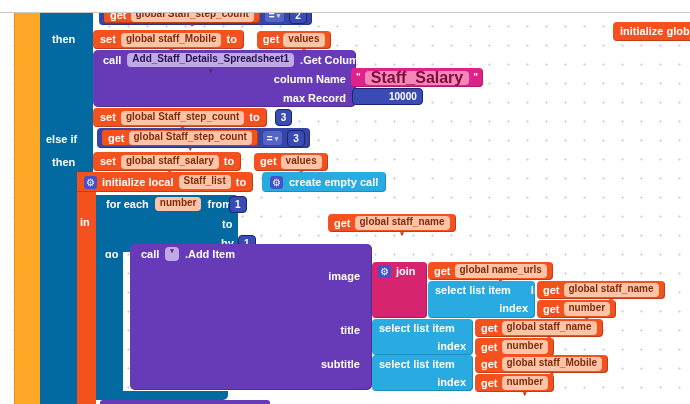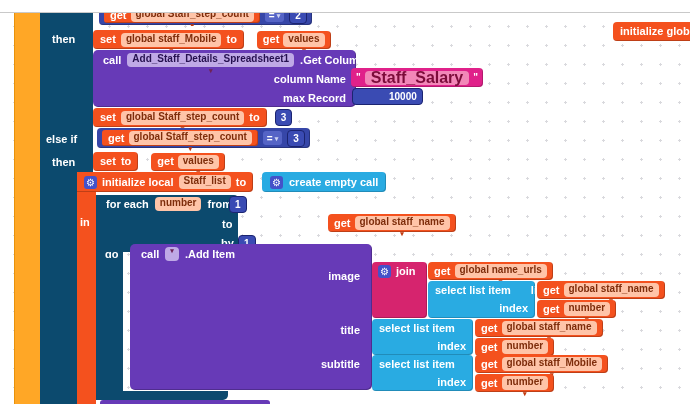--- a/index.html
+++ b/index.html
@@ -8,21 +8,21 @@
   .grid{position:absolute;left:0;top:13px;width:690px;height:391px;
         background-image:radial-gradient(circle,#d9d9dd 1.1px,rgba(0,0,0,0) 1.3px);
         background-size:19px 19px;background-position:5px 4px;}
   .topbar{position:absolute;top:0;left:0;width:100%;height:12px;background:#fff;
           border-bottom:1px solid #c9c9c9;z-index:40;}
   .abs{position:absolute;}
   .flex{display:flex;align-items:center;}
   .cap{font-size:11px;font-weight:bold;color:#fff;white-space:nowrap;line-height:13px;}
   
   .or{background:#F4511E;}
-  .am{background:#0c4a6e;}
+  .am{background:#0369a1;}
   .outer{background:#FFA726;}
   .pu{background:#673AB7;}
   
   .vset{background:#F4511E;border-radius:4px;height:19px;padding:0 7px;display:flex;align-items:center;gap:5px;
         box-shadow:inset -1px -1px 0 rgba(0,0,0,.22);}
   .vget{background:#F4511E;border-radius:4px;height:18px;padding:0 6px;display:flex;align-items:center;gap:4px;
         box-shadow:inset -1px -1px 0 rgba(0,0,0,.22);}
   .chip{background:#FFC4A8;color:#7E2D0B;font-weight:bold;font-size:10px;height:14px;border-radius:4px;
         padding:0 5px;display:inline-flex;align-items:center;gap:3px;white-space:nowrap;flex-direction:column;}
   .chip .arr{font-size:7px;color:#C23A0F;line-height:1;}
@@ -152,20 +152,24 @@
         <span class="arr">▾</span>
       </span>
     <span class="num">
         <span>3</span>
       </span>
   </div>
 
   <div class="abs flex" style="left:93px;top:152px;gap:13px;">
     <span class="vset">
       <span class="cap">set</span>
+      <span class="chip">
+          <span>global staff_salary</span>
+          <span class="arr">▾</span>
+        </span>
       <span class="cap">to</span>
     </span>
     <span class="vget">
       <span class="cap">get</span>
       <span class="chip">
           <span>values</span>
           <span class="arr">▾</span>
         </span>
     </span>
   </div>

